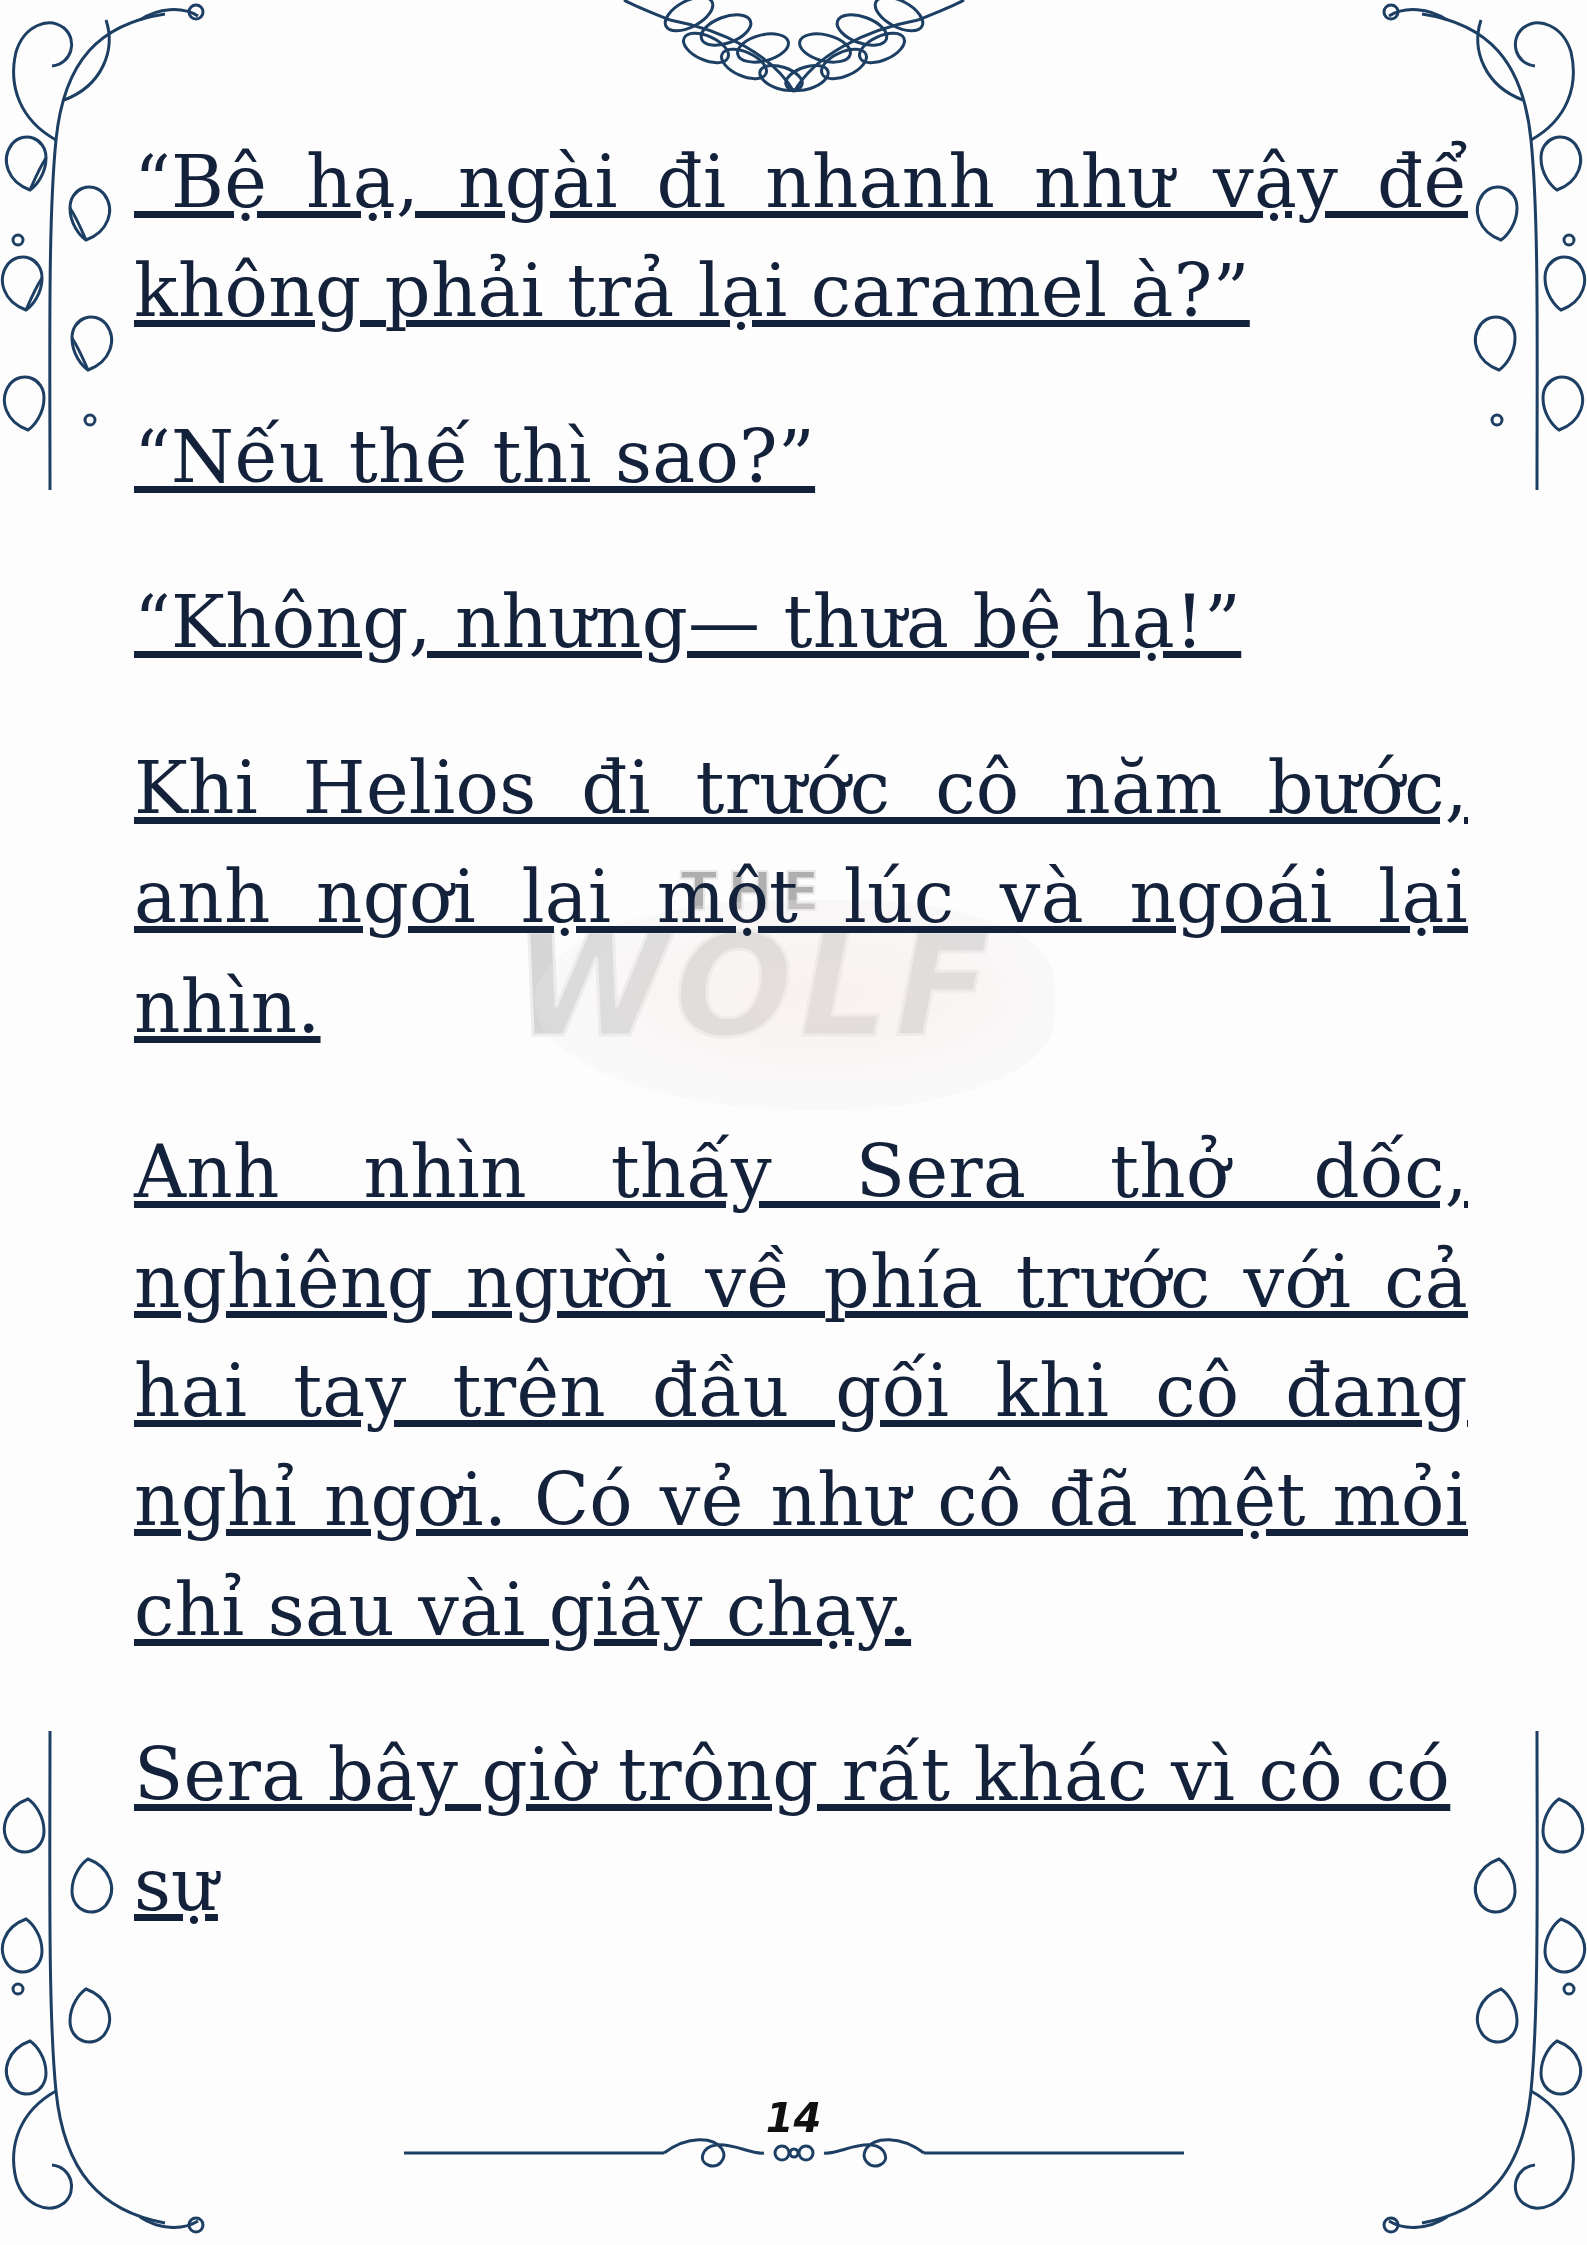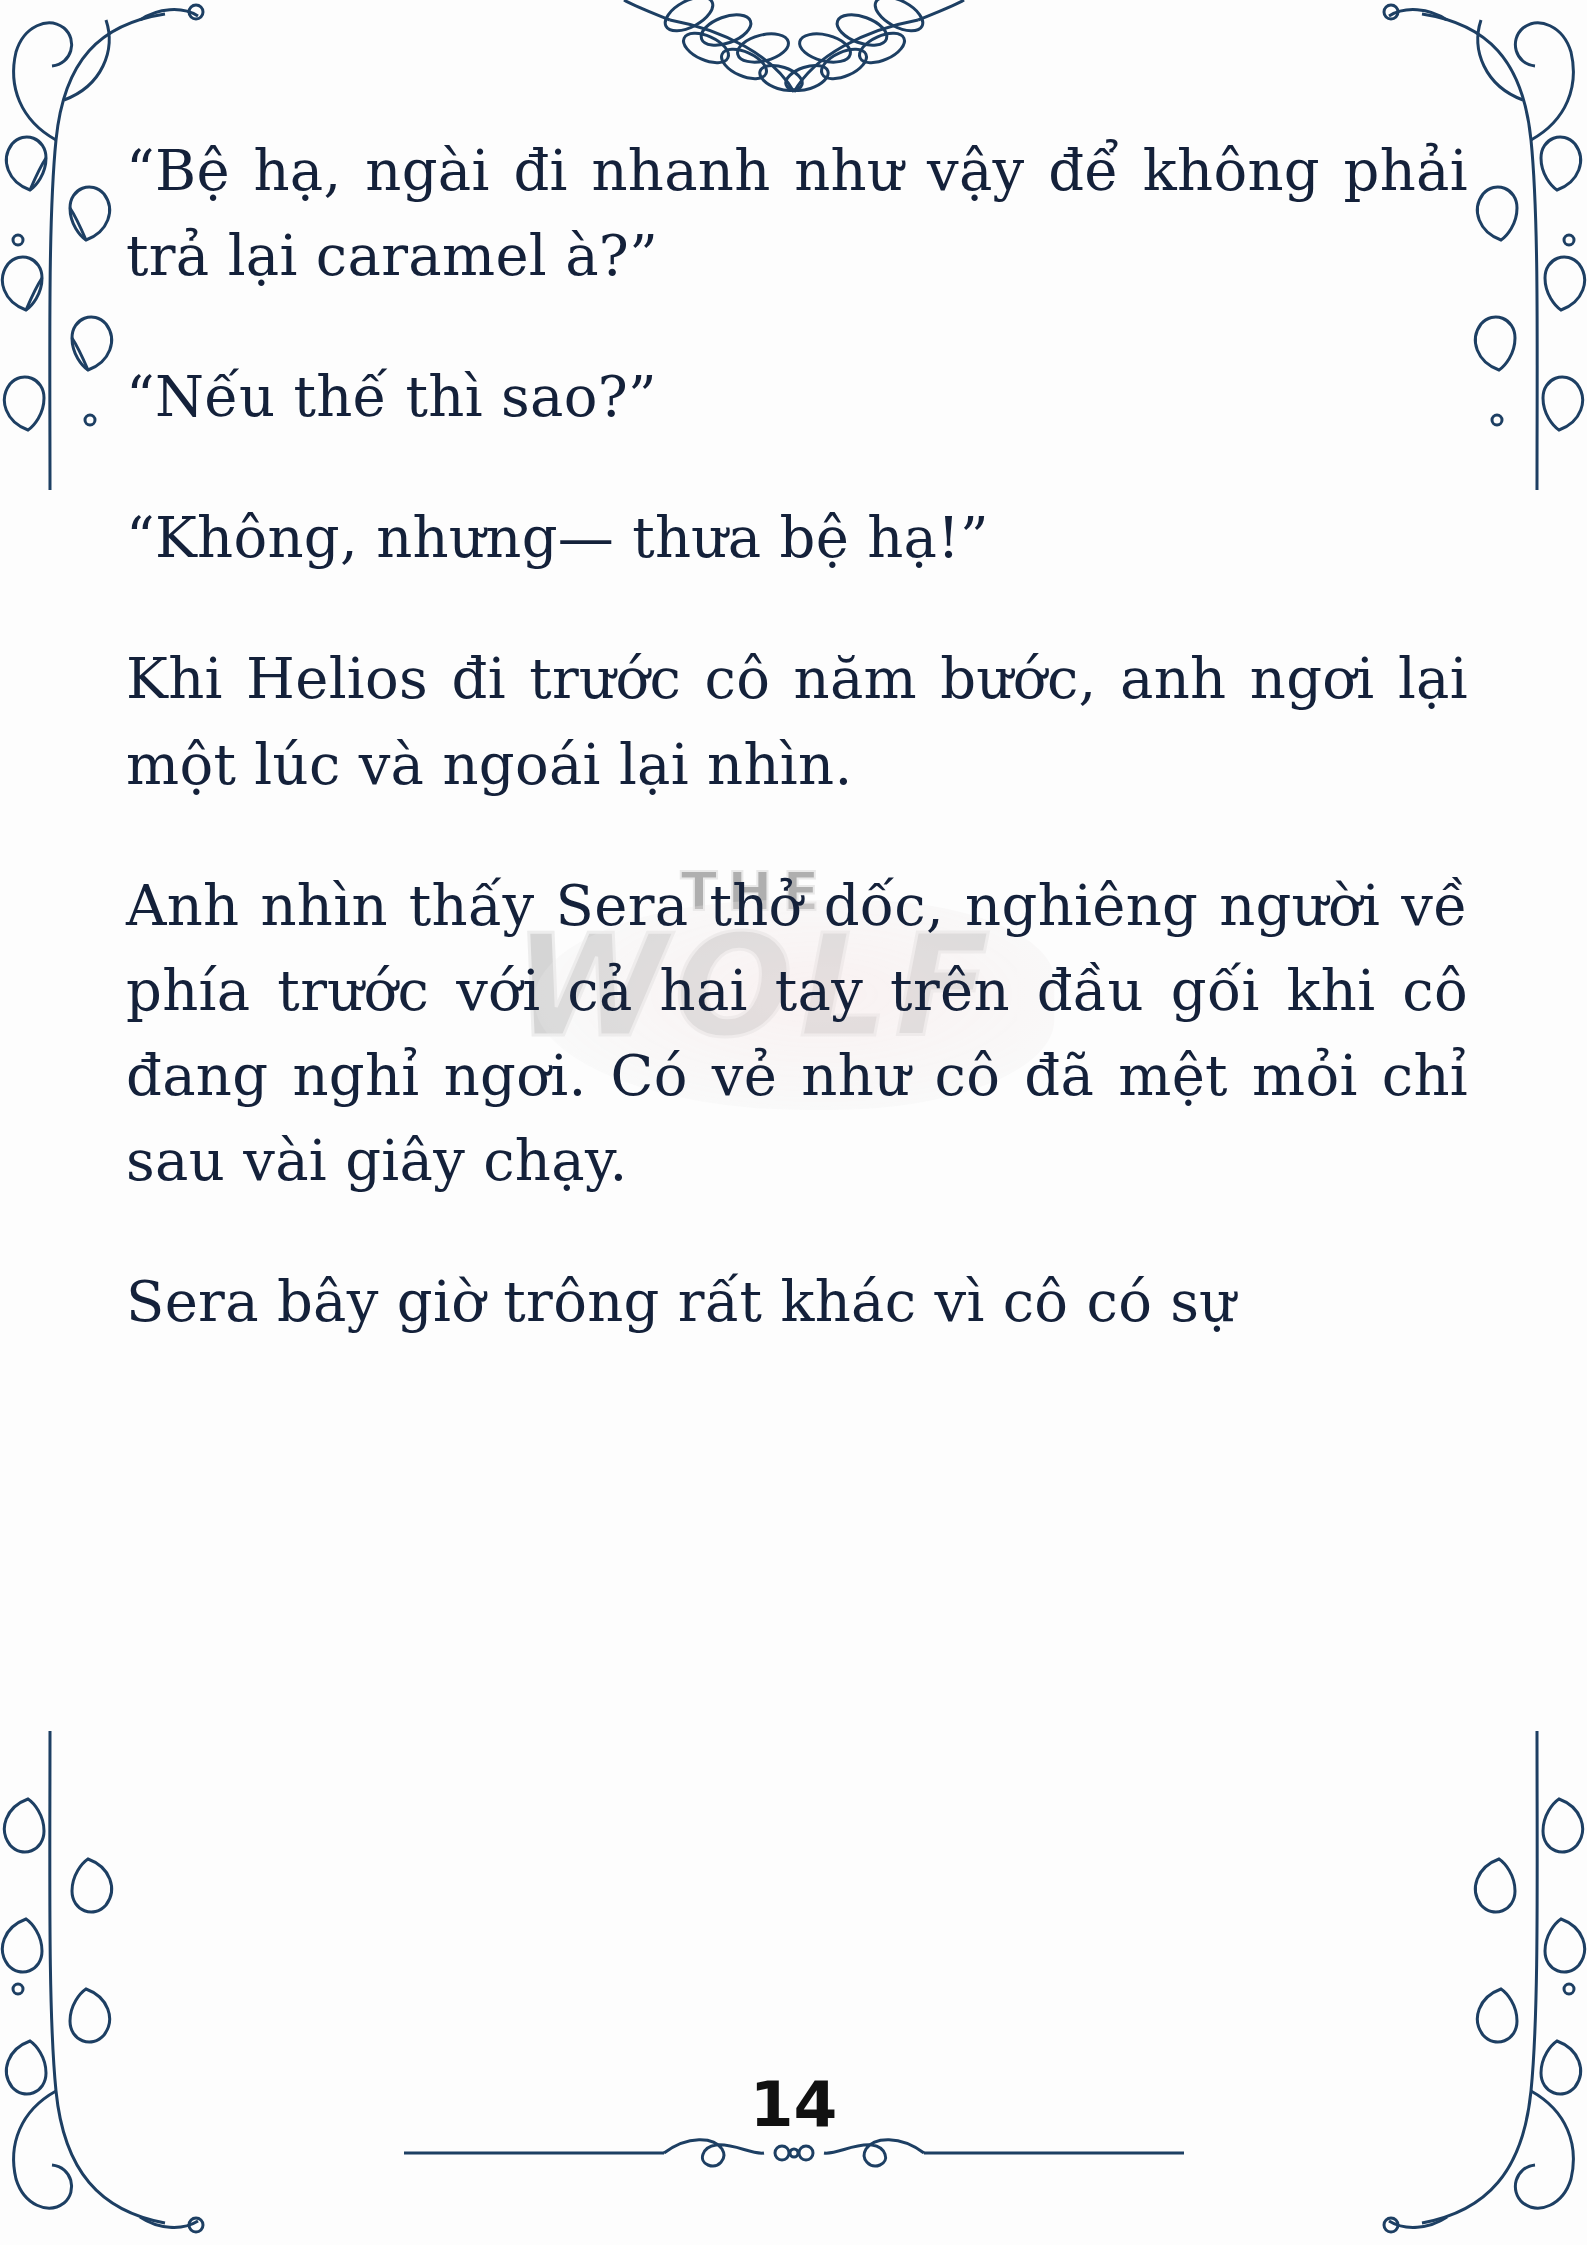--- a/index.html
+++ b/index.html
@@ -32,25 +32,26 @@
 
   
   .content {
     position: absolute;
     left: 118px;
     top: 128px;
     width: 1350px;
   }
   .para {
     color: #14213a;
-    font-size: 56px;
+    font-size: 72px;
     line-height: 1.52;
-    margin: 0 0 56px 8px;
+    margin: 0 0 56px 16px;
     font-family: "DejaVu Serif", serif;
     letter-spacing: 0.3px;
+    text-decoration: underline;
   }
   .para.justify {
     text-align: justify;
     text-align-last: left;
   }
   .para.nowrapish {
     text-align: left;
   }
 
   
@@ -94,22 +95,23 @@
   }
 
   
   .page-number {
     position: absolute;
     left: 50%;
     bottom: 104px;
     transform: translateX(-50%);
     font-family: "DejaVu Sans", sans-serif;
     font-weight: bold;
-    font-size: 63px;
+    font-size: 40px;
     color: #111111;
+    font-style: italic;
   }
   .footer-rule {
     position: absolute;
     left: 50%;
     bottom: 72px;
     transform: translateX(-50%);
     width: 780px;
     height: 40px;
   }
 </style>

